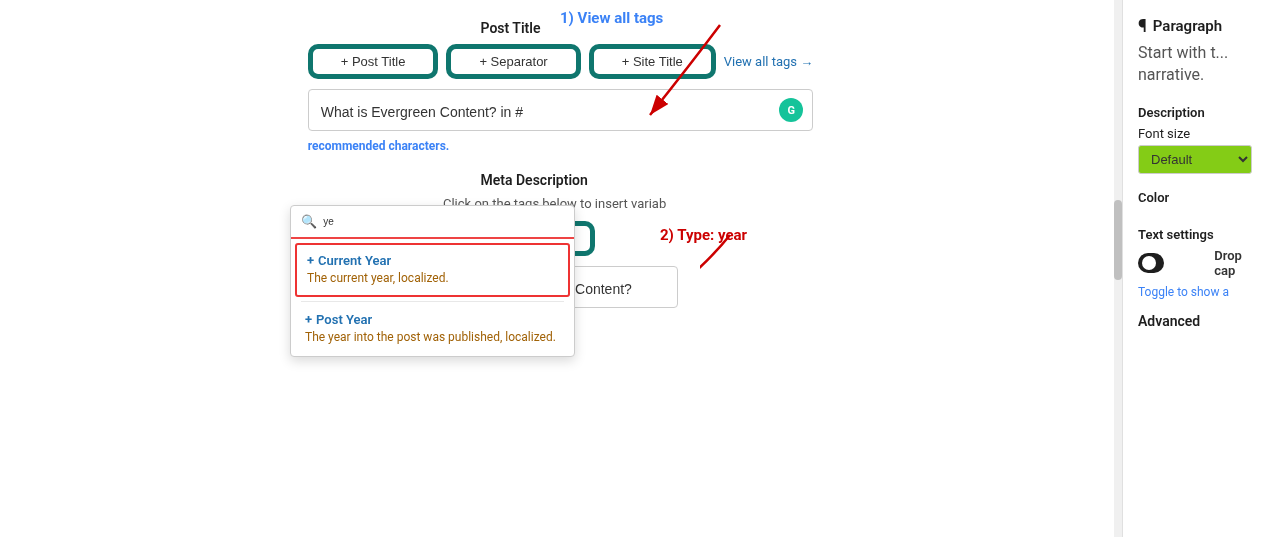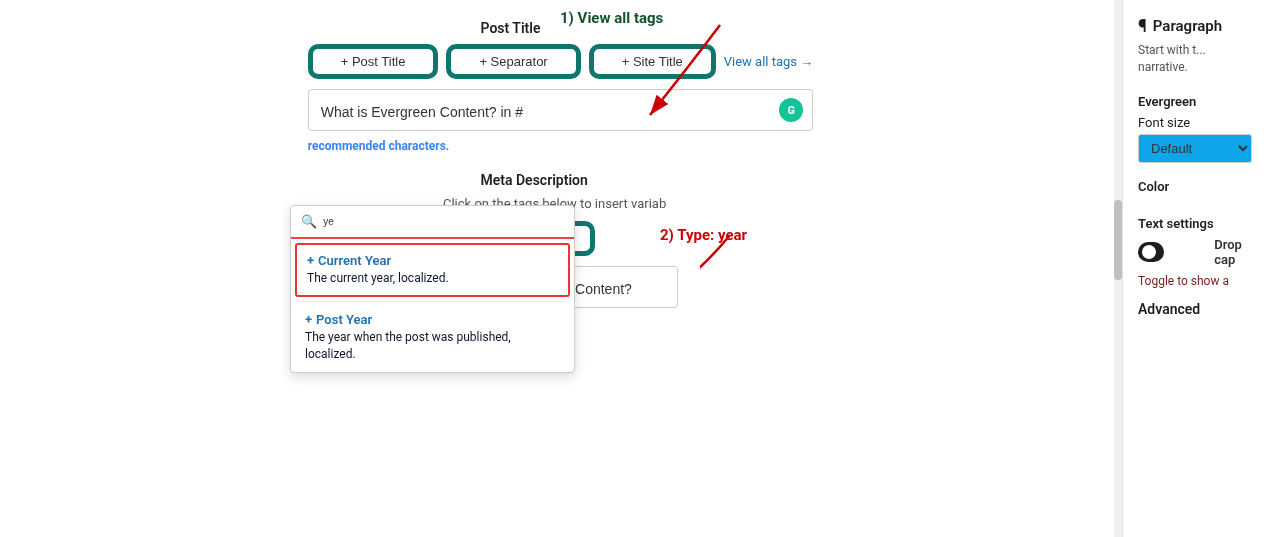--- a/index.html
+++ b/index.html
@@ -171,21 +171,21 @@
       gap: 4px;
     }
 
     .dropdown-item-title .plus {
       color: #2271b1;
       font-weight: bold;
     }
 
     .dropdown-item-desc {
       font-size: 12px;
-      color: #0f172a;
+      color: #a16207;
       margin-top: 2px;
       line-height: 1.4;
     }
 
     .dropdown-divider {
       height: 1px;
       background: #e8e8e8;
       margin: 0 10px;
     }
 
@@ -217,41 +217,41 @@
       align-items: center;
       gap: 6px;
     }
 
     .sidebar-paragraph-icon {
       font-size: 18px;
       color: #1e1e1e;
     }
 
     .sidebar-desc {
-      font-size: 12px;
+      font-size: 16px;
       color: #555;
       line-height: 1.4;
       margin-bottom: 18px;
     }
 
     .sidebar-prop-label {
       font-size: 13px;
       font-weight: 600;
       color: #1e1e1e;
       margin-bottom: 6px;
     }
 
     .sidebar-font-select {
       width: 100%;
       padding: 5px 8px;
       border: 1px solid #ccc;
       border-radius: 3px;
       font-size: 13px;
       color: #333;
-      background: #0ea5e9;
+      background: #84cc16;
       margin-bottom: 16px;
       cursor: pointer;
     }
 
     .sidebar-toggle-row {
       display: flex;
       align-items: center;
       gap: 8px;
       margin-bottom: 6px;
     }
@@ -277,21 +277,21 @@
 
     .toggle-label {
       font-size: 13px;
       color: #333;
       font-weight: 600;
       padding-left: 42px;
     }
 
     .sidebar-toggle-desc {
       font-size: 12px;
-      color: #7f1d1d;
+      color: #3b82f6;
       line-height: 1.4;
       margin-bottom: 12px;
     }
 
     .sidebar-advanced-label {
       font-size: 14px;
       font-weight: 600;
       color: #1e1e1e;
       margin-top: 8px;
     }
@@ -364,26 +364,26 @@
         <span>Current Year</span>
       </div>
       <div class="dropdown-item-desc">The current year, localized.</div>
     </div>
     <div class="dropdown-divider"></div>
     <div class="dropdown-item">
       <div class="dropdown-item-title">
         <span class="plus">+</span>
         <span>Post Year</span>
       </div>
-      <div class="dropdown-item-desc">The year when the post was published, localized.</div>
+      <div class="dropdown-item-desc">The year into the post was published, localized.</div>
     </div>
   </div>
 
   <div style="position:absolute; top:8px; left:560px; pointer-events:none; z-index:300;">
-    <span class="annotation-label" style="font-size:15px; font-weight:700; color:#14532d;">1) View all tags</span>
+    <span class="annotation-label" style="font-size:15px; font-weight:700; color:#3b82f6;">1) View all tags</span>
   </div>
   <svg class="arrow-svg" style="position:absolute; top:5px; left:590px; width:200px; height:130px; pointer-events:none; z-index:300;">
     <defs>
       <marker id="arrowhead1" markerWidth="8" markerHeight="6" refX="8" refY="3" orient="auto">
         <polygon points="0 0, 8 3, 0 6" fill="#cc0000"></polygon>
       </marker>
     </defs>
     <path d="M 130,20 Q 100,60 60,110" stroke="#cc0000" stroke-width="2.5" fill="none" marker-end="url(#arrowhead1)"></path>
   </svg>
 
@@ -405,21 +405,21 @@
   <div class="scrollbar-thumb"></div>
 </div>
 
 <div class="sidebar">
   <div class="sidebar-section-title">
     <span class="sidebar-paragraph-icon">¶</span>
     <span>Paragraph</span>
   </div>
   <div class="sidebar-desc">Start with t... narrative.</div>
 
-  <div class="sidebar-prop-label">Evergreen</div>
+  <div class="sidebar-prop-label">Description</div>
   <div class="sidebar-prop-label" style="font-weight:400; margin-bottom:4px;">Font size</div>
   <select class="sidebar-font-select">
     <option>Default</option>
   </select>
 
   <div class="sidebar-prop-label">Color</div>
   <div style="height:16px;"></div>
 
   <div class="sidebar-prop-label">Text settings</div>
   <div class="sidebar-toggle-row">

